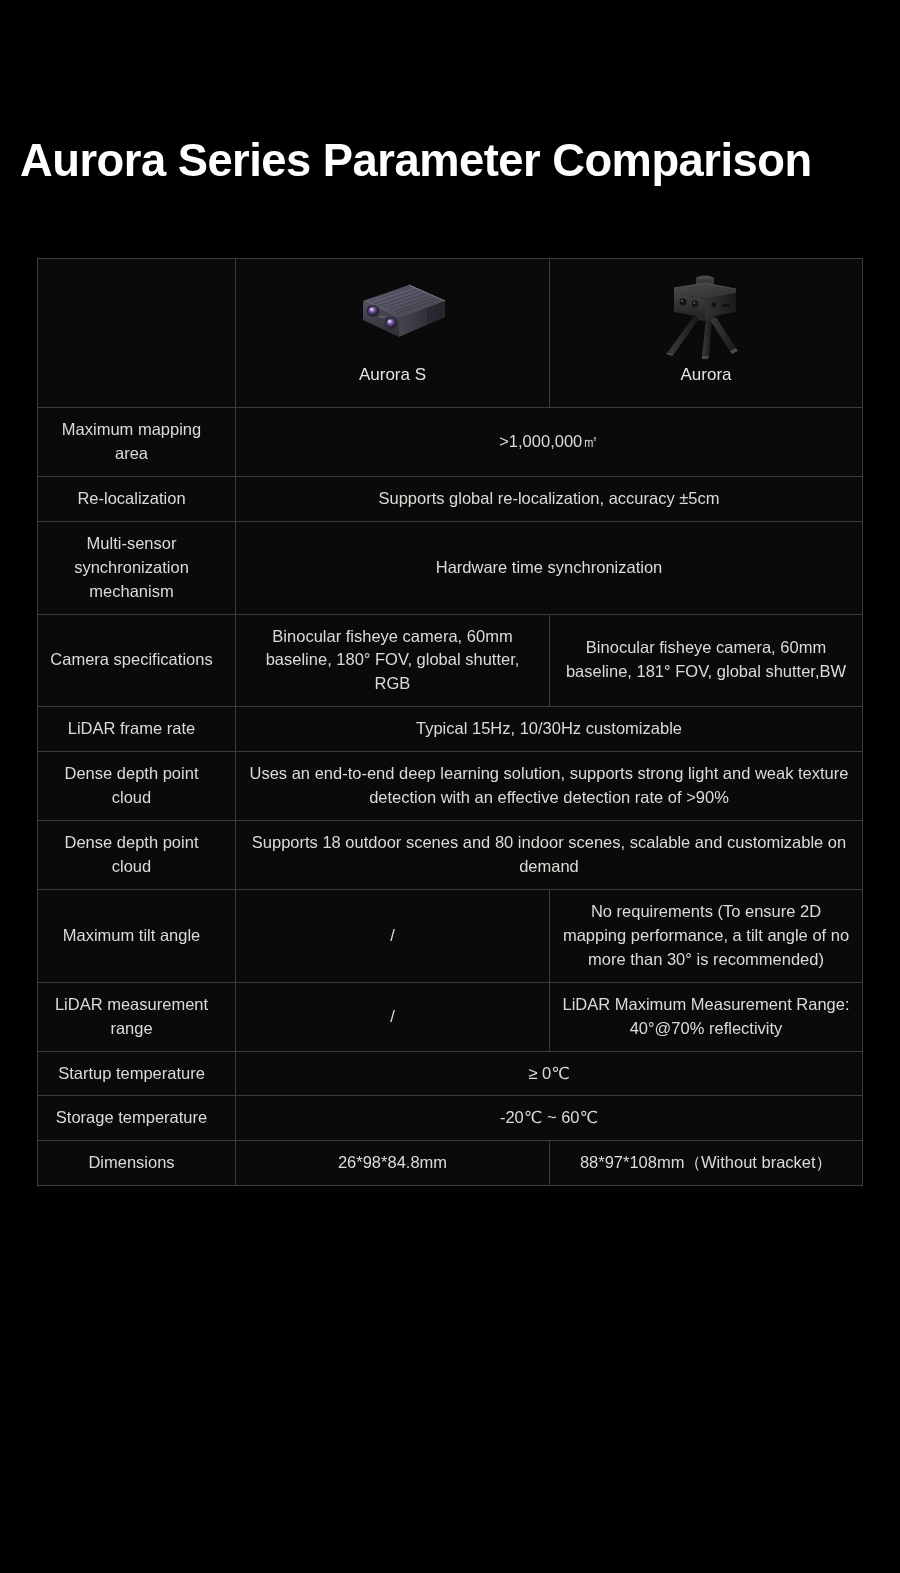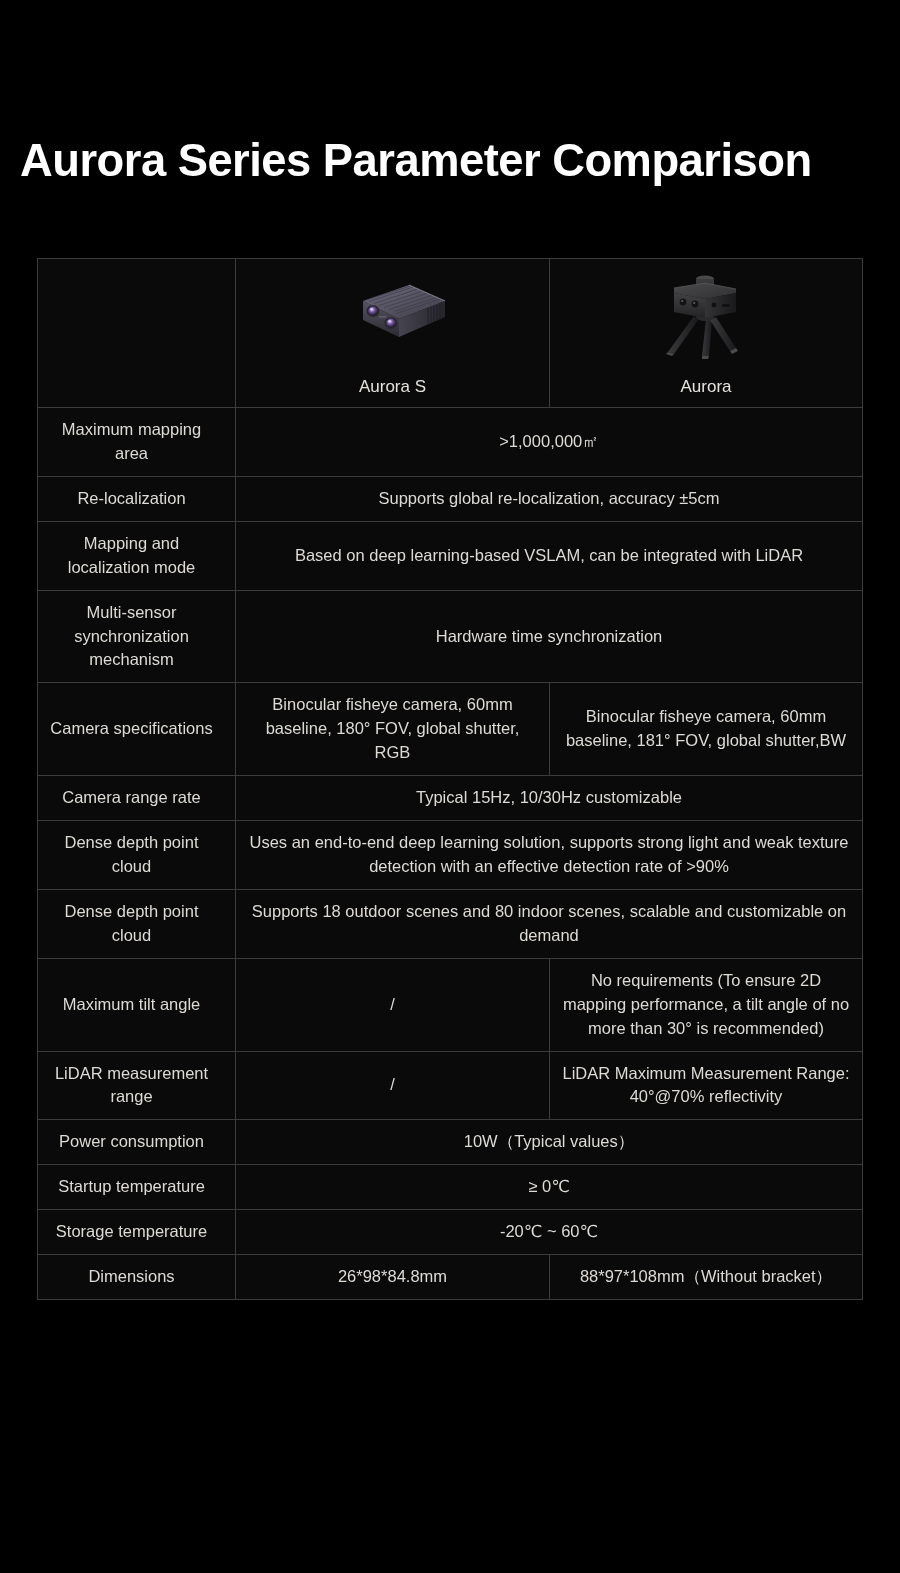--- a/index.html
+++ b/index.html
@@ -89,21 +89,21 @@
   .product-art {
     height: 86px;
     display: flex;
     align-items: center;
     justify-content: center;
   }
 
   .product-name {
     font-size: 17px;
     color: #e6e3df;
-    margin-top: 16px;
+    margin-top: 4px;
   }
 
   .slash { color: #d8d5d1; font-size: 17px; }
 
   
   .tall { line-height: 1.5; }
 </style>
 </head>
 <body>
 
@@ -243,34 +243,30 @@
       </tr>
       <tr>
         <td class="label tall">Maximum mapping area</td>
         <td class="merged" colspan="2">&gt;1,000,000㎡</td>
       </tr>
       <tr>
         <td class="label tall">Re-localization</td>
         <td class="merged" colspan="2">Supports global re-localization, accuracy ±5cm</td>
       </tr>
       <tr>
-        <td class="label tall">Mapping and localization mode</td>
-        <td class="merged" colspan="2">Based on deep learning-based VSLAM, can be integrated with LiDAR</td>
-      </tr>
-      <tr>
         <td class="label tall">Multi-sensor synchronization mechanism</td>
         <td class="merged" colspan="2">Hardware time synchronization</td>
       </tr>
       <tr>
         <td class="label tall">Camera specifications</td>
         <td>Binocular fisheye camera, 60mm baseline, 180° FOV, global shutter, RGB</td>
         <td>Binocular fisheye camera, 60mm baseline, 181° FOV, global shutter,BW</td>
       </tr>
       <tr>
-        <td class="label tall">Camera range rate</td>
+        <td class="label tall">LiDAR frame rate</td>
         <td class="merged" colspan="2">Typical 15Hz, 10/30Hz customizable</td>
       </tr>
       <tr>
         <td class="label tall">Dense depth point cloud</td>
         <td class="merged" colspan="2">Uses an end-to-end deep learning solution, supports strong light and weak texture detection with an effective detection rate of &gt;90%</td>
       </tr>
       <tr>
         <td class="label tall">Dense depth point cloud</td>
         <td class="merged" colspan="2">Supports 18 outdoor scenes and 80 indoor scenes, scalable and customizable on demand</td>
       </tr>
@@ -278,24 +274,20 @@
         <td class="label tall">Maximum tilt angle</td>
         <td class="slash">/</td>
         <td>No requirements (To ensure 2D mapping performance, a tilt angle of no more than 30° is recommended)</td>
       </tr>
       <tr>
         <td class="label tall">LiDAR measurement range</td>
         <td class="slash">/</td>
         <td>LiDAR Maximum Measurement Range: 40°@70% reflectivity</td>
       </tr>
       <tr>
-        <td class="label tall">Power consumption</td>
-        <td class="merged" colspan="2">10W（Typical values）</td>
-      </tr>
-      <tr>
         <td class="label tall">Startup temperature</td>
         <td class="merged" colspan="2">≥ 0℃</td>
       </tr>
       <tr>
         <td class="label tall">Storage temperature</td>
         <td class="merged" colspan="2">-20℃ ~ 60℃</td>
       </tr>
       <tr>
         <td class="label tall">Dimensions</td>
         <td>26*98*84.8mm</td>

